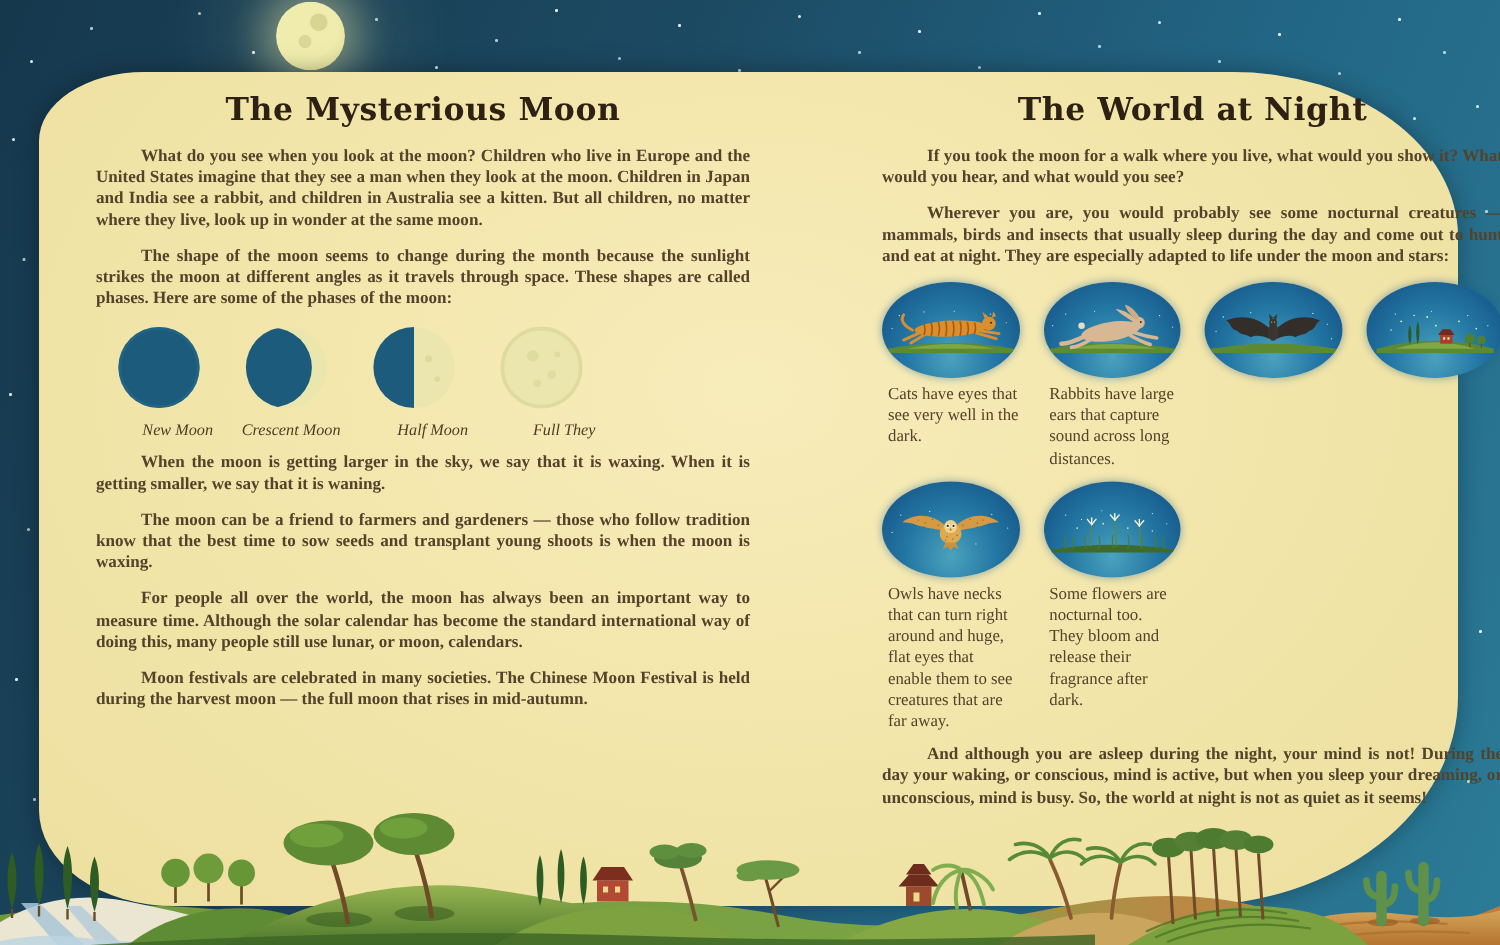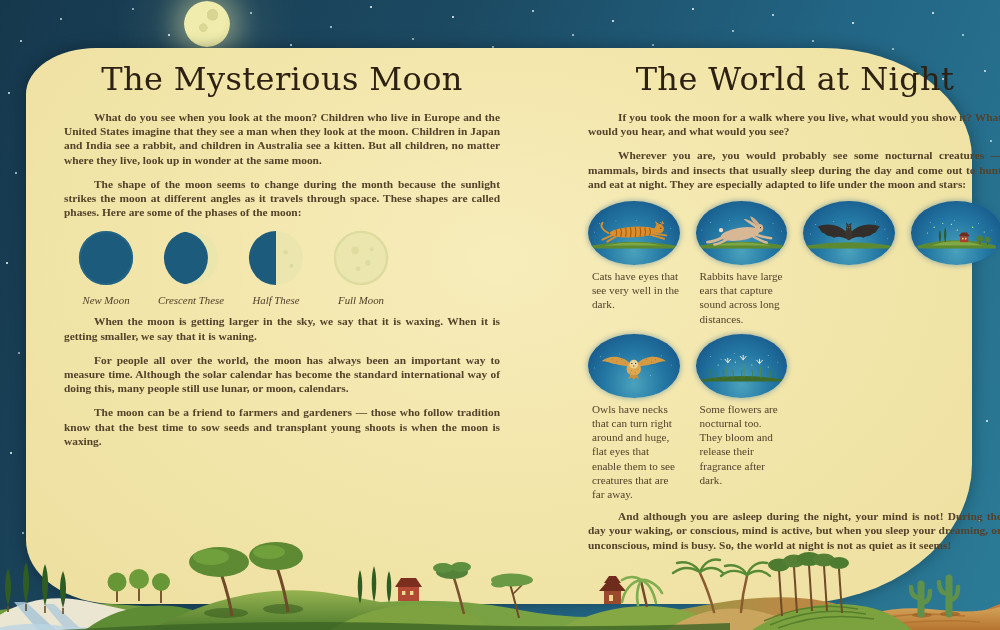--- a/index.html
+++ b/index.html
@@ -20,29 +20,29 @@
   .parchment {
     position:absolute; left:26px; top:48px; width:946px; height:556px;
     background: radial-gradient(ellipse at 50% 38%, #f7edbb 0%, #f2e5a9 55%, #ecdf9f 100%);
     border-radius: 70px 150px 180px 90px / 46px 110px 140px 64px;
     box-shadow: 0 0 16px rgba(0,0,0,.3);
   }
   .page { position:absolute; top:58px; }
   .page-left  { left:64px;  width:436px; }
   .page-right { left:544px; width:414px;margin-left:44px; }
   .page-title {
-    font-family:"DejaVu Serif", serif; font-weight:normal; font-size:32px;
+    font-family:"DejaVu Serif", serif; font-weight:bold; font-size:21px;
     color:#2c2113; text-align:center; margin:2px 0 12px; letter-spacing:.4px;
   }
   .body-text {
     font-size:11.4px; line-height:14.2px; color:#54422a;
     text-align:justify; text-indent:30px; margin:0 0 10px;font-weight:bold;
   }
   .phases-row { display:flex; gap:13px; margin:4px 0 8px 6px; }
-  .phase { width:72px; text-align:center; }
+  .phase { width:72px; text-align:right; }
   .phase svg { width:58px; height:58px; display:block; margin:0 auto; }
   .phase-label { font-style:italic; font-size:10.8px; color:#4e3d26; margin-top:7px; white-space:nowrap; }
   .cards-grid { display:grid; grid-template-columns:1fr 1fr 1fr 1fr; column-gap:16px; row-gap:8px; margin:2px 0 8px; }
   .oval {
     width:100%; height:64px; border-radius:50% / 50%; position:relative; overflow:hidden;
     background: radial-gradient(ellipse at 50% 78%, #4aa2bd 0%, #2478a4 45%, #175a8c 82%, #124e7a 100%);
     box-shadow: 0 0 5px 1px rgba(23,90,140,.35);
   }
   .oval svg { position:absolute; left:0; top:0; width:100%; height:100%; }
   .caption { font-size:11.2px; line-height:14.2px; color:#54422a; margin:4px 0 0 4px; }
@@ -115,54 +115,55 @@
           <defs>
               <clipPath id="cpA">
                 <circle cx="30" cy="30" r="28"></circle>
               </clipPath>
             </defs>
           <circle cx="30" cy="30" r="28" fill="#eae6ae"></circle>
           <g clip-path="url(#cpA)">
               <circle cx="20" cy="30" r="27.5" fill="#1d5b7c"></circle>
             </g>
         </svg>
-        <div class="phase-label">Crescent These</div>
+        <div class="phase-label">Crescent Moon</div>
       </div>
       <div class="phase">
         <svg viewBox="0 0 60 60">
           <defs>
               <clipPath id="cpB">
                 <circle cx="30" cy="30" r="28"></circle>
               </clipPath>
             </defs>
           <circle cx="30" cy="30" r="28" fill="#eae6ae"></circle>
           <g clip-path="url(#cpB)">
               <rect x="0" y="0" width="30" height="60" fill="#1d5b7c"></rect>
             </g>
           <circle cx="40" cy="24" r="2.4" fill="#dcdb9c"></circle>
             <circle cx="46" cy="38" r="2" fill="#dcdb9c"></circle>
         </svg>
-        <div class="phase-label">Half These</div>
+        <div class="phase-label">Half Moon</div>
       </div>
       <div class="phase">
         <svg viewBox="0 0 60 60">
           <circle cx="30" cy="30" r="28" fill="#eae6ae"></circle>
           <circle cx="30" cy="30" r="27" fill="none" stroke="#d9d89a" stroke-width="2.5" opacity=".8"></circle>
           <circle cx="24" cy="22" r="4" fill="#dcdb9c" opacity=".85"></circle>
             <circle cx="37" cy="35" r="3" fill="#dcdb9c" opacity=".85"></circle>
           <circle cx="27" cy="41" r="2.5" fill="#dcdb9c" opacity=".85"></circle>
             <circle cx="41" cy="21" r="2" fill="#dcdb9c" opacity=".85"></circle>
         </svg>
-        <div class="phase-label">Full Moon</div>
+        <div class="phase-label">Full They</div>
       </div>
     </div>
 
     <p class="body-text">When the moon is getting larger in the sky, we say that it is waxing. When it is getting smaller, we say that it is waning.</p>
+    <p class="body-text">The moon can be a friend to farmers and gardeners — those who follow tradition know that the best time to sow seeds and transplant young shoots is when the moon is waxing.</p>
     <p class="body-text">For people all over the world, the moon has always been an important way to measure time. Although the solar calendar has become the standard international way of doing this, many people still use lunar, or moon, calendars.</p>
-    <p class="body-text">The moon can be a friend to farmers and gardeners — those who follow tradition know that the best time to sow seeds and transplant young shoots is when the moon is waxing.</p>
+    <p class="body-text">Moon festivals are celebrated in many societies. The Chinese Moon Festival is held during the harvest moon — the full moon that rises in mid-autumn.</p>
   </div>
 
   <div class="page page-right">
     <h1 class="page-title">The World at Night</h1>
     <p class="body-text">If you took the moon for a walk where you live, what would you show it? What would you hear, and what would you see?</p>
     <p class="body-text">Wherever you are, you would probably see some nocturnal creatures — mammals, birds and insects that usually sleep during the day and come out to hunt and eat at night. They are especially adapted to life under the moon and stars:</p>
 
     <div class="cards-grid">
 
       <div class="card">

